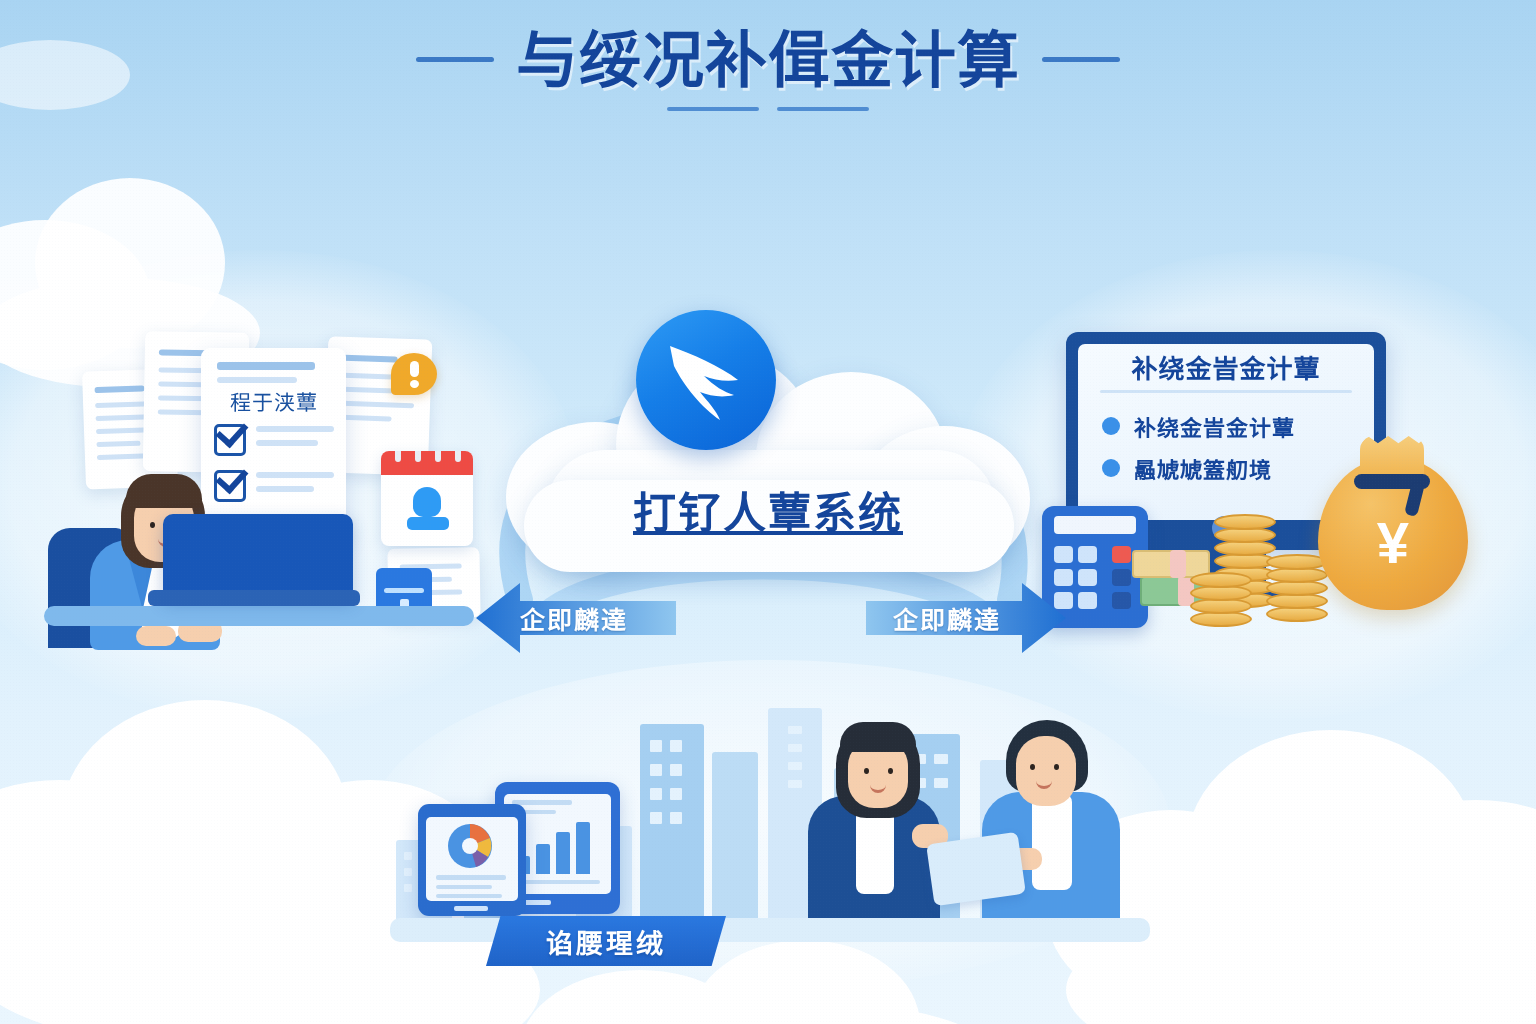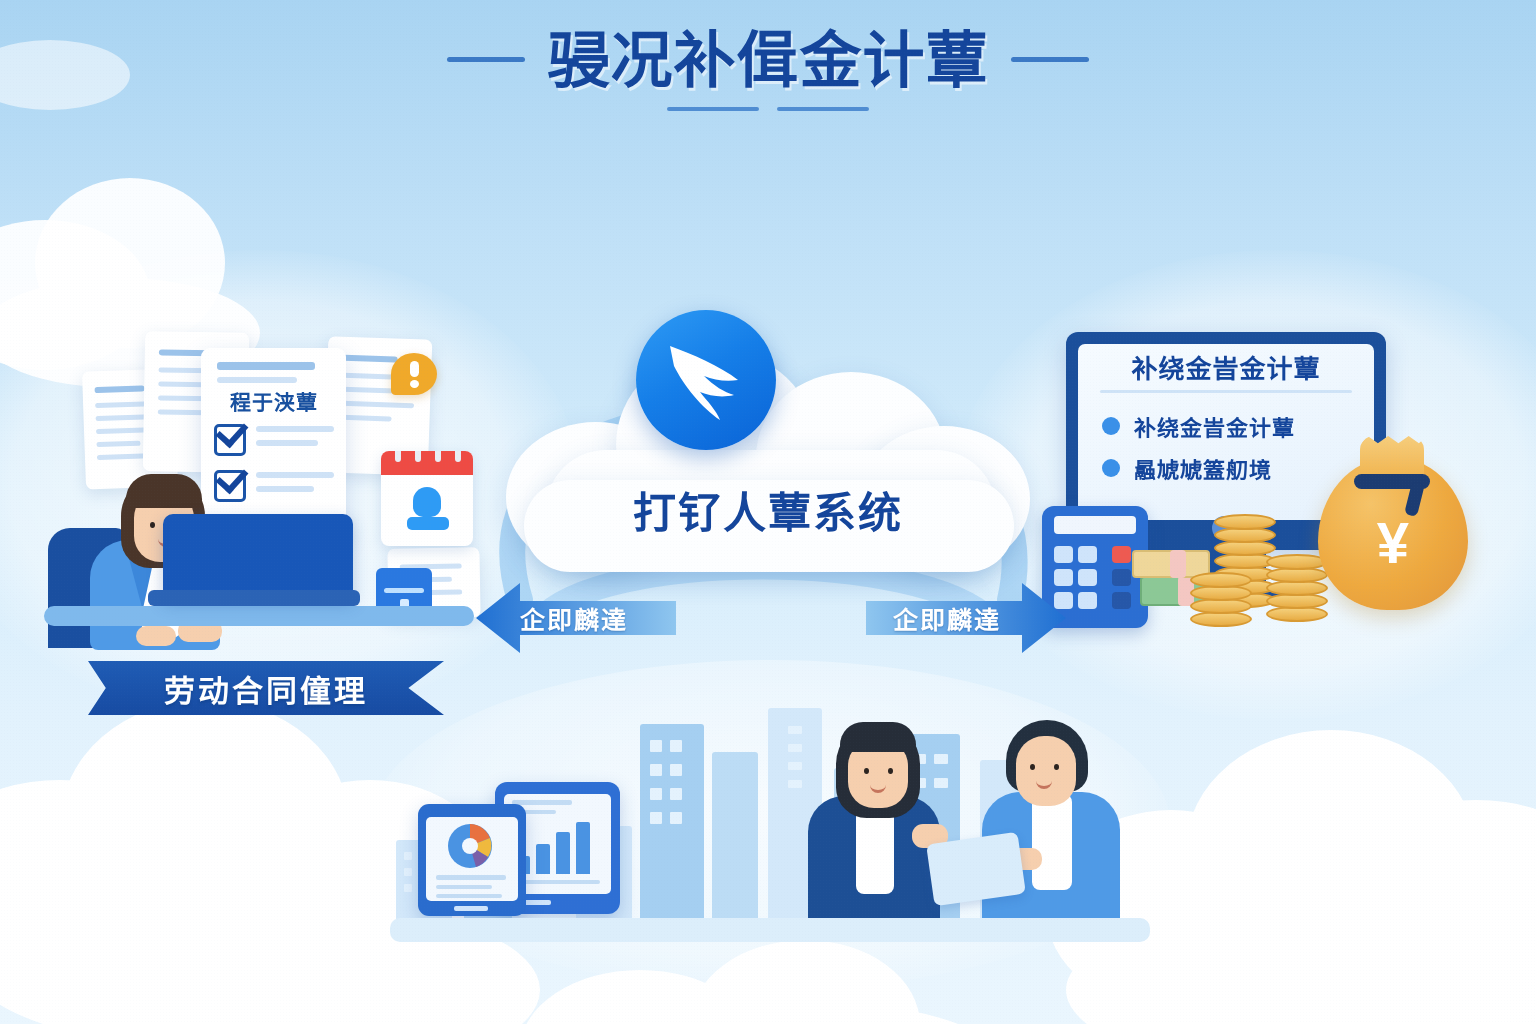--- a/index.html
+++ b/index.html
@@ -42,42 +42,42 @@
   .centercloud{position:absolute;left:506px;top:330px;width:524px;height:258px;z-index:14;}
   .cc-b{position:absolute;background:#fdfeff;border-radius:50%;
         box-shadow:0 8px 26px rgba(60,120,190,.18);}
 
   .logo{position:absolute;left:636px;top:310px;width:140px;height:140px;border-radius:50%;
     background:linear-gradient(150deg,#2e9bf5 0%,#157ee8 45%,#0a63d6 100%);
     box-shadow:0 8px 22px rgba(20,90,180,.35);z-index:20;}
   .logo svg{position:absolute;left:26px;top:30px;}
   .cloudtitle{position:absolute;left:506px;top:478px;width:524px;text-align:center;z-index:21;
     font-size:43px;font-weight:bold;color:#14459b;letter-spacing:2px;
-    text-shadow:1px 2px 0 rgba(255,255,255,.7);}
+    text-shadow:1px 2px 0 rgba(255,255,255,.7);text-decoration:underline;}
 
   
   .arrowL{position:absolute;left:476px;top:583px;z-index:18;}
   .arrowR{position:absolute;left:866px;top:583px;z-index:18;}
   .arrowlabel{position:absolute;top:600px;font-size:25px;font-weight:bold;color:#ffffff;
     letter-spacing:2px;z-index:19;text-shadow:0 1px 2px rgba(10,60,130,.35);}
   .arrowlabel.l{left:520px;}
   .arrowlabel.r{left:893px;}
 
   
   .swoosh{position:absolute;z-index:10;}
 
   
   .leftpanel{position:absolute;left:36px;top:318px;width:470px;height:360px;z-index:16;}
   .doc{position:absolute;background:#ffffff;border-radius:7px;box-shadow:0 5px 16px rgba(70,120,180,.18);}
   .docline{position:absolute;background:#cfe2f6;border-radius:3px;}
   .docline.dk{background:#9cc3ea;}
   .maincard{position:absolute;left:165px;top:30px;width:145px;height:190px;background:#ffffff;
     border-radius:9px;box-shadow:0 8px 22px rgba(60,110,180,.22);}
   .cardtitle{position:absolute;left:168px;top:68px;width:140px;text-align:center;z-index:4;
-    font-size:21px;font-weight:bold;color:#18509f;letter-spacing:1px;}
+    font-size:21px;font-weight:normal;color:#18509f;letter-spacing:1px;}
   .chk{position:absolute;width:26px;height:26px;border:3px solid #1b54a8;border-radius:5px;background:#fff;}
   .chkmark{position:absolute;width:22px;height:13px;border-left:6px solid #14459b;border-bottom:6px solid #14459b;
     transform:rotate(-48deg);}
   .bulbbadge{position:absolute;left:355px;top:35px;width:46px;height:42px;background:#f0a92a;border-radius:50% 50% 50% 10%;
     box-shadow:0 3px 8px rgba(180,120,20,.25);}
   .bulbbadge i{position:absolute;left:19px;top:8px;width:9px;height:16px;background:#fff;border-radius:5px;}
   .bulbbadge u{position:absolute;left:19px;top:27px;width:9px;height:8px;background:#fff;border-radius:50%;}
 
   .calendar{position:absolute;left:345px;top:133px;width:92px;height:95px;background:#fff;border-radius:8px;
     box-shadow:0 5px 14px rgba(70,120,180,.2);overflow:hidden;}
@@ -257,21 +257,21 @@
   </div>
 
   <svg class="swoosh" style="left:0;top:300px;width:1536px;height:420px;" viewBox="0 0 1536 420">
     <path d="M 520 300 C 480 170, 600 110, 760 110 C 920 110, 1040 170, 1010 300" fill="none" stroke="#9cccf2" stroke-width="26" stroke-linecap="round" opacity=".75"></path>
     <path d="M 540 320 C 600 250, 920 250, 990 320" fill="none" stroke="#9cccf2" stroke-width="24" stroke-linecap="round" opacity=".55"></path>
   </svg>
 
   <div class="titlewrap">
     <div class="t2row">
       <div class="rule"></div>
-      <div class="t2">骎况补偮金计蕈</div>
+      <div class="t2">与绥况补偮金计算</div>
       <div class="rule"></div>
     </div>
     <div class="subrow">
       <div class="subrule"></div>
       <div class="subrule"></div>
     </div>
   </div>
 
   <div class="centercloud">
     <div class="cc-b" style="left:0;top:92px;width:180px;height:150px;"></div>
@@ -460,23 +460,20 @@
       <div class="coin" style="top:0;"></div>
     </div>
 
     <div class="bag"></div>
     <div class="bagneck"></div>
     <div class="bagtie"></div>
     <div class="bagtie-t"></div>
     <div class="yen">¥</div>
   </div>
 
-  <div class="banner bannerL">
-    <span>劳动合同僮理</span>
-  </div>
 
   <div class="bottomscene">
 
     <div class="city l" style="left:6px;top:140px;width:56px;height:82px;">
       <div class="citywin" style="left:8px;top:12px;width:8px;height:8px;"></div>
       <div class="citywin" style="left:22px;top:12px;width:8px;height:8px;"></div>
       <div class="citywin" style="left:36px;top:12px;width:8px;height:8px;"></div>
       <div class="citywin" style="left:8px;top:28px;width:8px;height:8px;"></div>
       <div class="citywin" style="left:22px;top:28px;width:8px;height:8px;"></div>
       <div class="citywin" style="left:36px;top:28px;width:8px;height:8px;"></div>
@@ -560,15 +557,18 @@
       <div style="position:absolute;left:246px;top:60px;width:16px;height:8px;border-bottom:3px solid #c5745c;border-radius:0 0 10px 10px;"></div>
 
       <div class="hand" style="left:122px;top:106px;width:36px;height:24px;background:#f6cfae;border-radius:11px;"></div>
       <div class="hand" style="left:218px;top:130px;width:34px;height:22px;background:#f6cfae;border-radius:10px;"></div>
       <div class="tabletHeld"></div>
     </div>
 
     <div class="podium"></div>
   </div>
 
+  <div class="tag tagL">
+    <span>谄腰瑆绒</span>
+  </div>
 
   <div class="grain"></div>
 </div>
 
 </body></html>

